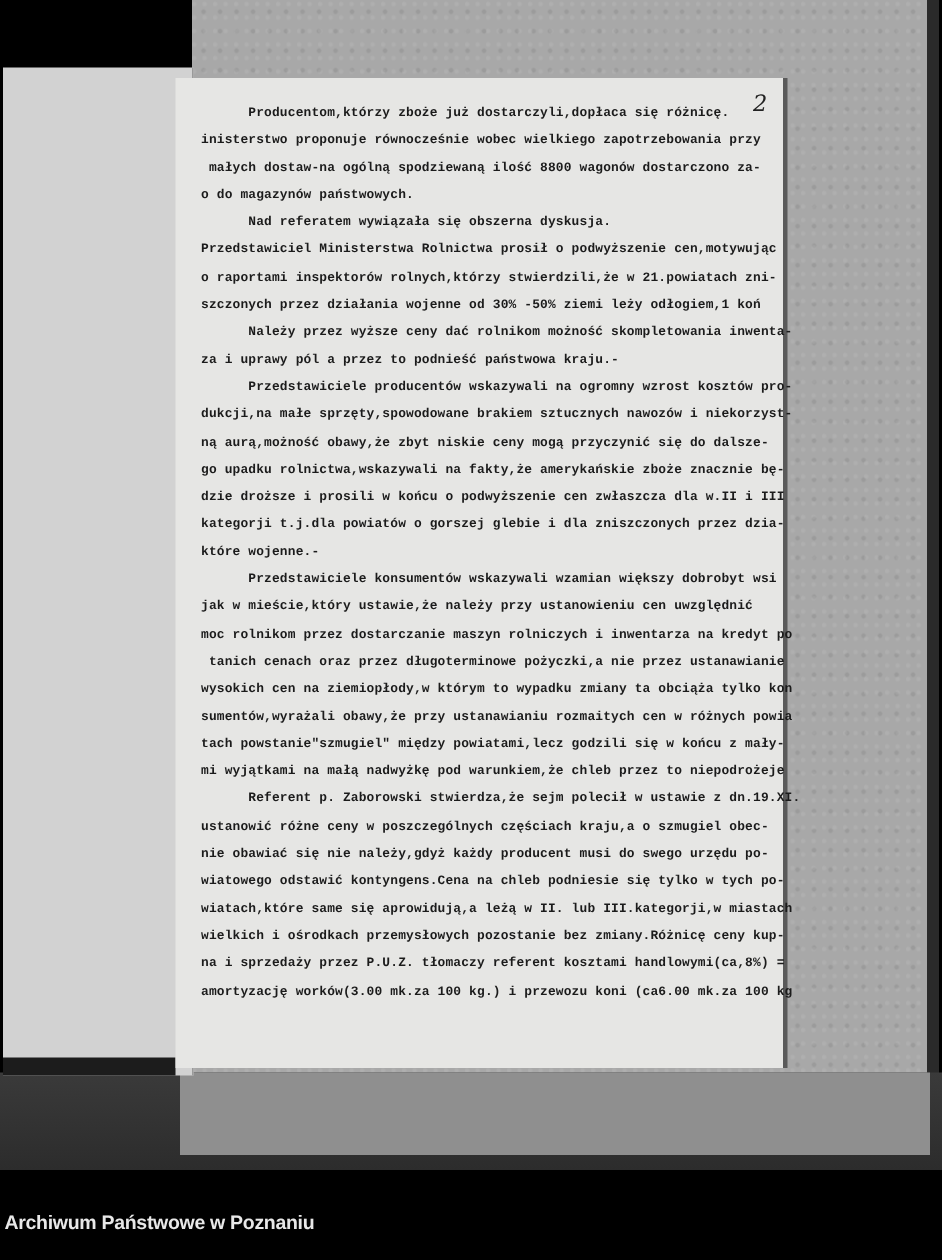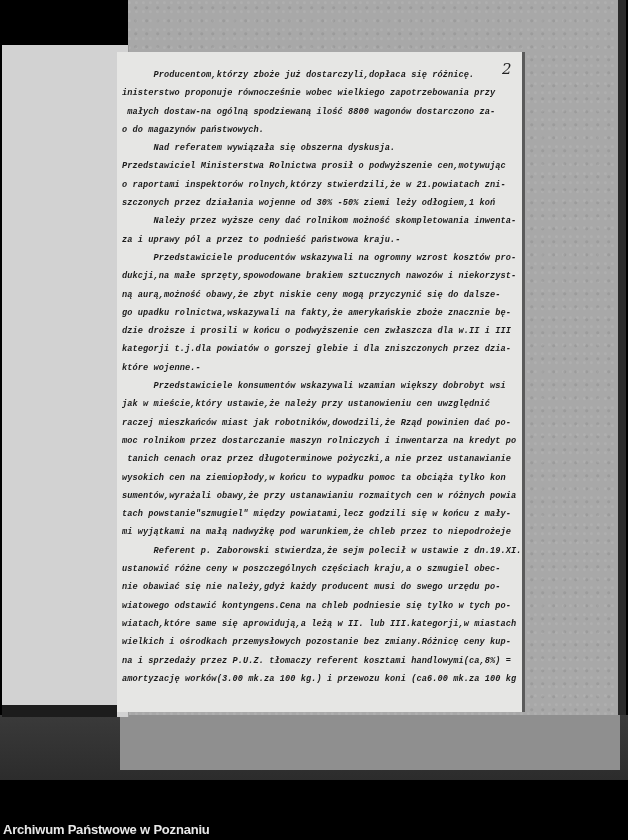--- a/index.html
+++ b/index.html
@@ -37,30 +37,29 @@
   .page {
     position: absolute; left: 117px; top: 52px; width: 405px; height: 660px;
     background: #e6e6e4;
     box-shadow: 3px 0 0 #5a5a5a;
   }
   .page-number {
     position: absolute; left: 502px; top: 60px; font-family: "DejaVu Serif", serif;
     font-style: italic; font-size: 15px; color: #222;
   }
   .text-block {
-    position: absolute; left: 122px; top: 66px; width: 398px;
+    position: absolute; left: 134px; top: 66px; width: 398px;
     font-size: 8.6px; line-height: 18.3px; color: #1b1b1b; font-weight: bold;
     letter-spacing: 0.1px;
-    font-style: italic;
   }
   .line { white-space: pre; overflow: hidden; display: block; height: 18.3px; }
   .caption {
     position: absolute; left: 3px; top: 807px;
     font-family: "Liberation Sans", sans-serif; font-size: 13px; font-weight: bold;
-    color: #e8e8e8; letter-spacing: -0.2px; margin-top: 15px;
+    color: #e8e8e8; letter-spacing: -0.2px;
   }
 </style>
 </head>
 <body>
 
 <div class="backing"></div>
 <div class="backing-right-edge"></div>
 <div class="bottom-band"></div>
 <div class="bottom-light"></div>
 <div class="left-strip"></div>
@@ -82,24 +81,23 @@
   <span class="line">za i uprawy pól a przez to podnieść państwowa kraju.-</span>
   <span class="line">      Przedstawiciele producentów wskazywali na ogromny wzrost kosztów pro-</span>
   <span class="line">dukcji,na małe sprzęty,spowodowane brakiem sztucznych nawozów i niekorzyst-</span>
   <span class="line">ną aurą,możność obawy,że zbyt niskie ceny mogą przyczynić się do dalsze-</span>
   <span class="line">go upadku rolnictwa,wskazywali na fakty,że amerykańskie zboże znacznie bę-</span>
   <span class="line">dzie droższe i prosili w końcu o podwyższenie cen zwłaszcza dla w.II i III</span>
   <span class="line">kategorji t.j.dla powiatów o gorszej glebie i dla zniszczonych przez dzia-</span>
   <span class="line">które wojenne.-</span>
   <span class="line">      Przedstawiciele konsumentów wskazywali wzamian większy dobrobyt wsi</span>
   <span class="line">jak w mieście,który ustawie,że należy przy ustanowieniu cen uwzględnić</span>
-  <span class="line">raczej mieszkańców miast jak robotników,dowodzili,że Rząd powinien dać po-</span>
   <span class="line">moc rolnikom przez dostarczanie maszyn rolniczych i inwentarza na kredyt po</span>
   <span class="line"> tanich cenach oraz przez długoterminowe pożyczki,a nie przez ustanawianie</span>
-  <span class="line">wysokich cen na ziemiopłody,w końcu to wypadku pomoc ta obciąża tylko kon</span>
+  <span class="line">wysokich cen na ziemiopłody,w którym to wypadku zmiany ta obciąża tylko kon</span>
   <span class="line">sumentów,wyrażali obawy,że przy ustanawianiu rozmaitych cen w różnych powia</span>
   <span class="line">tach powstanie"szmugiel" między powiatami,lecz godzili się w końcu z mały-</span>
   <span class="line">mi wyjątkami na małą nadwyżkę pod warunkiem,że chleb przez to niepodrożeje</span>
   <span class="line">      Referent p. Zaborowski stwierdza,że sejm polecił w ustawie z dn.19.XI.</span>
   <span class="line">ustanowić różne ceny w poszczególnych częściach kraju,a o szmugiel obec-</span>
   <span class="line">nie obawiać się nie należy,gdyż każdy producent musi do swego urzędu po-</span>
   <span class="line">wiatowego odstawić kontyngens.Cena na chleb podniesie się tylko w tych po-</span>
   <span class="line">wiatach,które same się aprowidują,a leżą w II. lub III.kategorji,w miastach</span>
   <span class="line">wielkich i ośrodkach przemysłowych pozostanie bez zmiany.Różnicę ceny kup-</span>
   <span class="line">na i sprzedaży przez P.U.Z. tłomaczy referent kosztami handlowymi(ca,8%) =</span>

